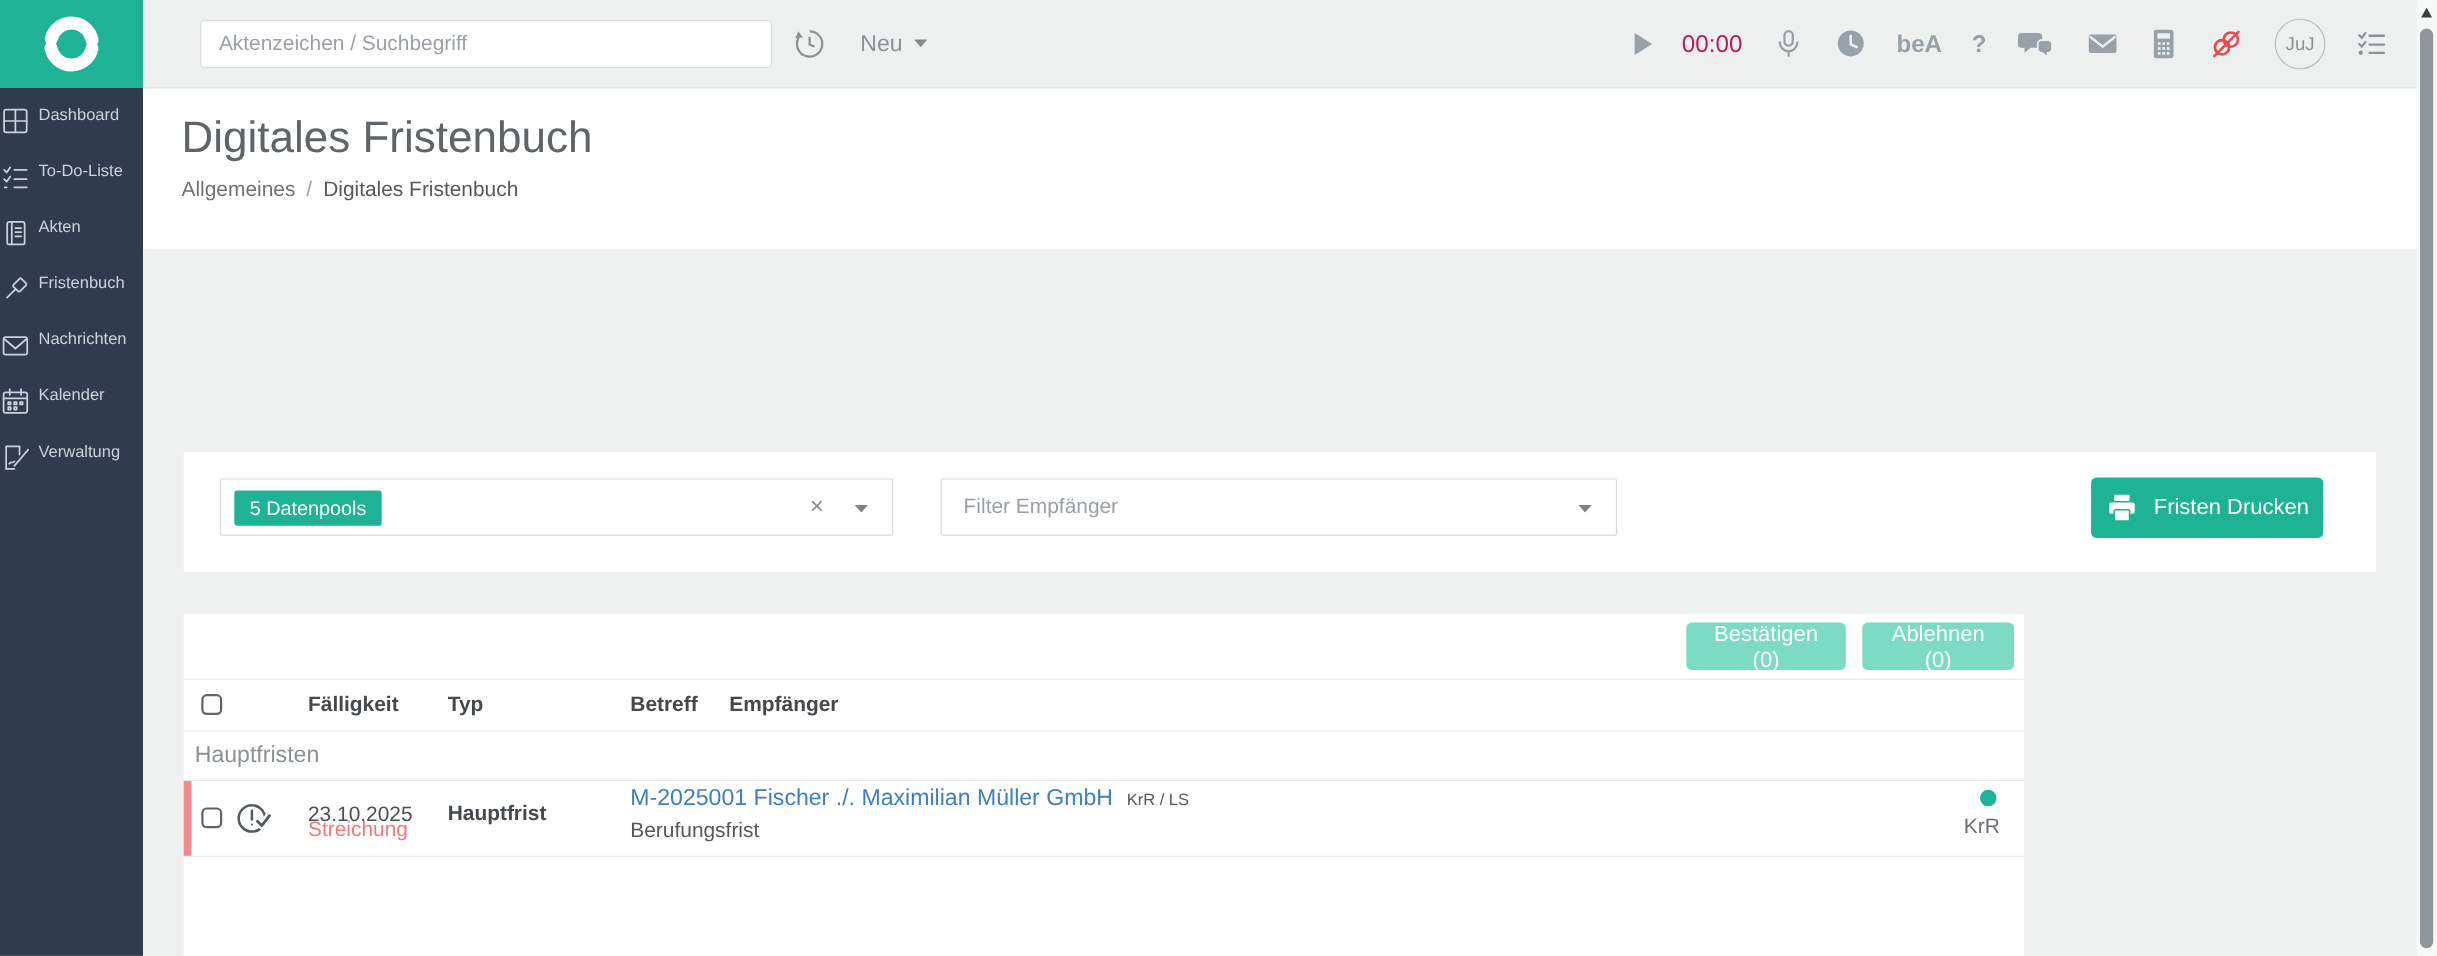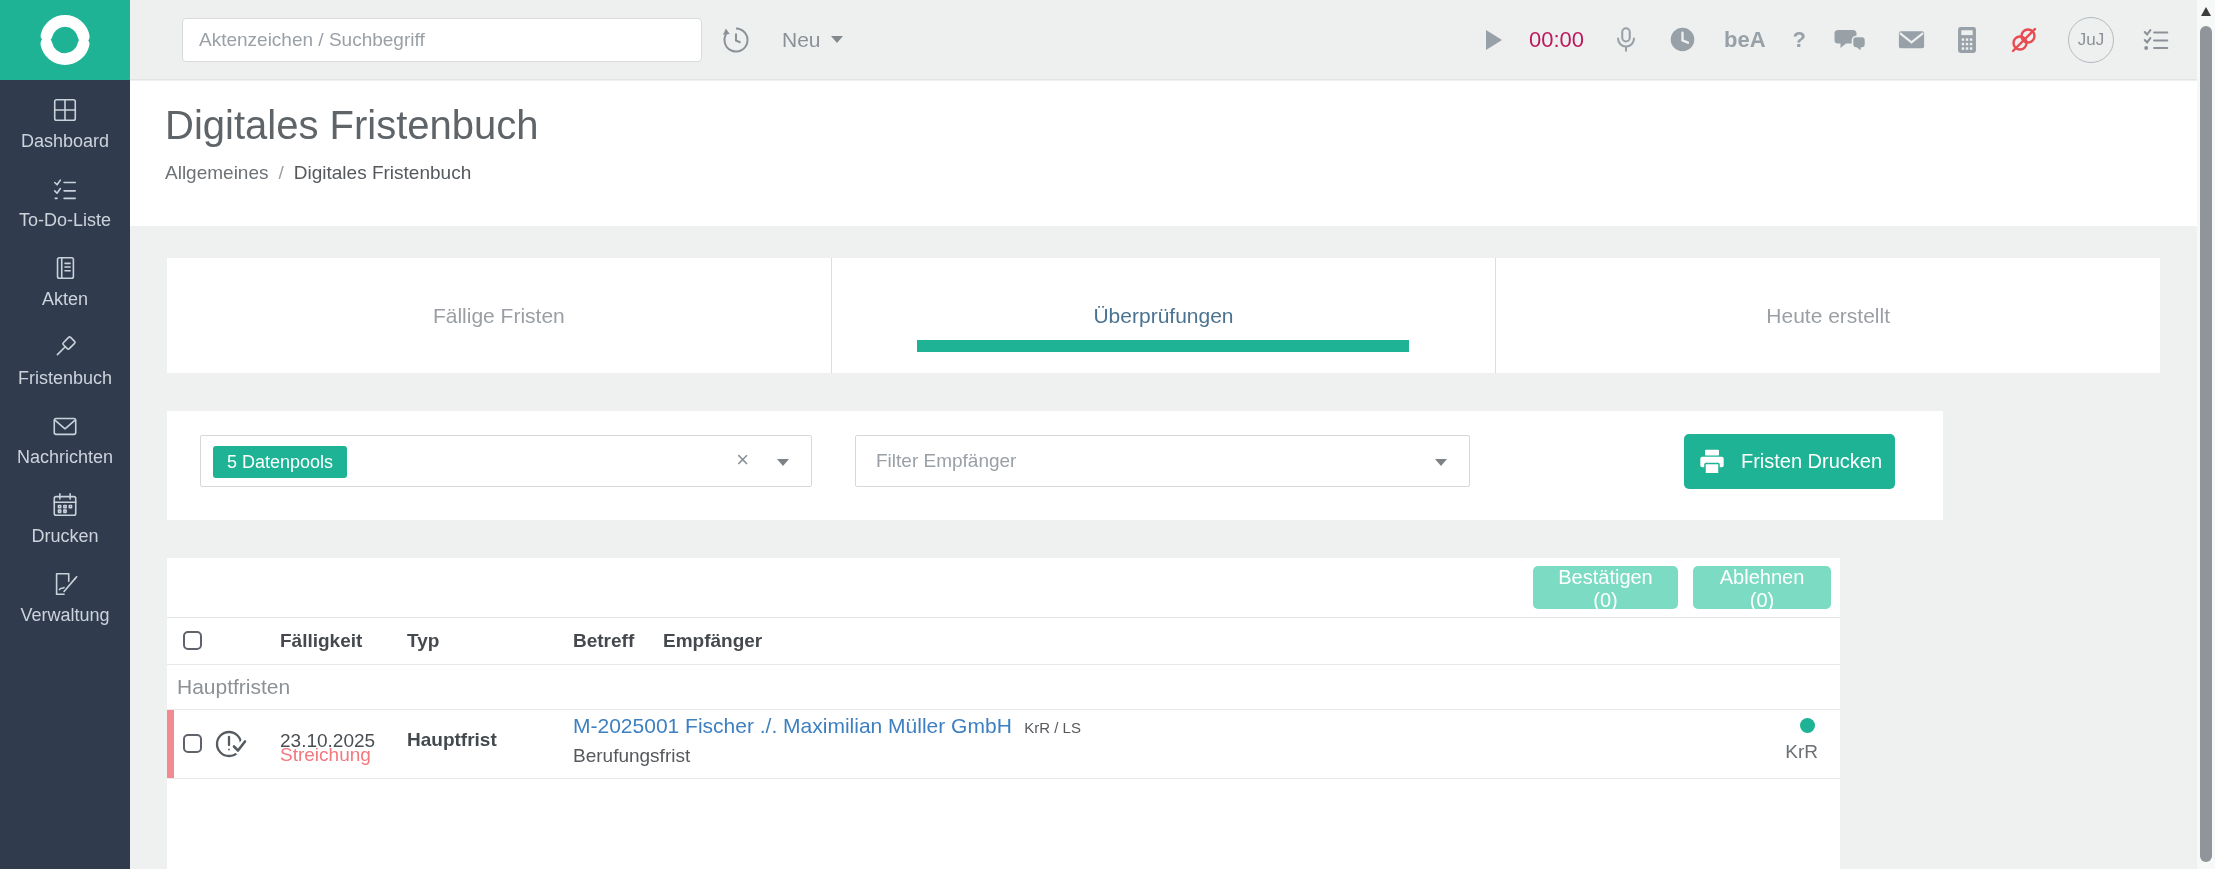--- a/index.html
+++ b/index.html
@@ -4,21 +4,21 @@
 <style>
   html,body{margin:0;padding:0;}
   body{font-family:"Liberation Sans","DejaVu Sans",sans-serif;background:#eff0f0;}
   #root{position:relative;width:2215px;height:869px;overflow:hidden;background:#eff0f0;}
   svg{display:block;}
 
   
   .sidebar{position:absolute;left:0;top:0;width:130px;height:869px;background:#303c4e;}
   .logo{position:absolute;left:0;top:0;width:130px;height:80px;background:#1db394;display:flex;align-items:center;justify-content:center;cursor:pointer;}
   .side-items{position:absolute;left:0;top:96px;width:130px;display:flex;flex-direction:column;align-items:center;gap:23px;}
-  .side-item{display:flex;flex-direction:column;align-items:center;gap:7px;color:#ccd3db;font-size:18px;cursor:pointer;width:130px;}
+  .side-item{display:flex;flex-direction:row;align-items:flex-start;gap:7px;color:#ccd3db;font-size:15px;cursor:pointer;width:130px;}
   .side-item svg{stroke:#c9d1da;fill:none;stroke-width:1.7;stroke-linecap:round;stroke-linejoin:round;}
 
   
   .topbar{position:absolute;left:130px;top:0;width:2067px;height:80px;background:#eef0f0;border-bottom:1px solid #e3e4e4;display:flex;align-items:center;box-sizing:border-box;}
   .search-input{margin-left:52px;width:520px;height:44px;box-sizing:border-box;border:1px solid #d9dadb;border-radius:4px;background:#fff;padding:0 16px;font-size:19px;color:#4a4f54;font-family:inherit;outline:none;}
   .search-input::placeholder{color:#9aa0a6;}
   .history-btn{margin-left:18px;cursor:pointer;}
   .neu{margin-left:30px;display:flex;align-items:center;gap:10px;color:#8b9196;font-size:21px;cursor:pointer;}
   .caret{width:0;height:0;border-left:6px solid transparent;border-right:6px solid transparent;border-top:7px solid #84898e;}
   .top-right{margin-left:auto;margin-right:26px;display:flex;align-items:center;gap:27px;color:#98a1a8;}
@@ -41,21 +41,21 @@
   .breadcrumb .current{color:#55595d;}
 
   
   .card{position:absolute;background:#fff;box-sizing:border-box;}
   .tabs-card{left:167px;top:258px;width:1993px;height:115px;display:flex;}
   .tab{flex:1;display:flex;align-items:center;justify-content:center;font-size:21px;color:#9a9fa4;cursor:pointer;position:relative;}
   .tab.mid{border-left:1px solid #dcdddd;border-right:1px solid #dcdddd;}
   .tab.active{color:#4a7391;}
   .tab-underline{position:absolute;left:750px;top:82px;width:492px;height:12px;background:#1db394;}
 
-  .filter-card{left:167px;top:411px;width:1776px;height:109px;}
+  .filter-card{left:167px;top:411px;width:1993px;height:109px;}
   .select-box{position:absolute;background:#fff;border:1px solid #d7d8d9;border-radius:2px;height:52px;box-sizing:border-box;cursor:pointer;}
   .datapool-box{left:33px;top:24px;width:612px;}
   .badge{position:absolute;left:12px;top:10px;height:32px;line-height:32px;padding:0 14px;background:#1db394;color:#fff;font-size:18px;border-radius:3px;}
   .clear-x{position:absolute;right:62px;top:11px;font-size:22px;color:#8b9196;cursor:pointer;}
   .select-caret{position:absolute;right:22px;top:23px;width:0;height:0;border-left:6px solid transparent;border-right:6px solid transparent;border-top:7px solid #7d8286;}
   .empf-box{left:688px;top:24px;width:615px;}
   .placeholder-text{position:absolute;left:20px;top:14px;font-size:19px;color:#9aa0a6;}
   .print-btn{position:absolute;right:48px;top:23px;width:211px;height:55px;background:#1db394;border:none;border-radius:5px;color:#fff;font-size:20px;font-family:inherit;display:flex;align-items:center;justify-content:center;gap:14px;cursor:pointer;}
 
   .table-card{left:167px;top:558px;width:1673px;height:311px;}
@@ -161,21 +161,21 @@
               <line x1="9.5" y1="3" x2="9.5" y2="8.5"></line>
               <line x1="20.5" y1="3" x2="20.5" y2="8.5"></line>
               <line x1="3.5" y1="12" x2="26.5" y2="12"></line>
               <rect x="8" y="15.5" width="2.4" height="2.4"></rect>
               <rect x="13.8" y="15.5" width="2.4" height="2.4"></rect>
               <rect x="19.6" y="15.5" width="2.4" height="2.4"></rect>
               <rect x="8" y="20.5" width="2.4" height="2.4"></rect>
               <rect x="13.8" y="20.5" width="2.4" height="2.4"></rect>
             </svg>
         </span>
-        <span>Drucken</span>
+        <span>Kalender</span>
       </div>
       <div class="side-item">
         <span>
           <svg width="28" height="28" viewBox="0 0 30 30">
               <path d="M6 26 V4 h13 v8"></path>
               <path d="M6 26 h8"></path>
               <path d="M9 21 c1.6,-2.8 3.2,-0.4 5,-2.2"></path>
               <line x1="14" y1="23" x2="25.5" y2="9.5"></line>
               <path d="M25.5 9.5 l2 -2.3"></path>
             </svg>
@@ -273,32 +273,20 @@
 
   <section class="page-header">
     <h1 class="page-title">Digitales Fristenbuch</h1>
     <div class="breadcrumb">
       <span>Allgemeines</span>
       <span class="sep">/</span>
       <span class="current">Digitales Fristenbuch</span>
     </div>
   </section>
 
-  <section class="card tabs-card">
-    <div class="tab">
-      <span>Fällige Fristen</span>
-    </div>
-    <div class="tab mid active">
-      <span>Überprüfungen</span>
-    </div>
-    <div class="tab">
-      <span>Heute erstellt</span>
-    </div>
-    <span class="tab-underline"></span>
-  </section>
 
   <section class="card filter-card">
     <div class="select-box datapool-box">
       <span class="badge">5 Datenpools</span>
       <span class="clear-x">×</span>
       <span class="select-caret"></span>
     </div>
     <div class="select-box empf-box">
       <span class="placeholder-text">Filter Empfänger</span>
       <span class="select-caret"></span>

